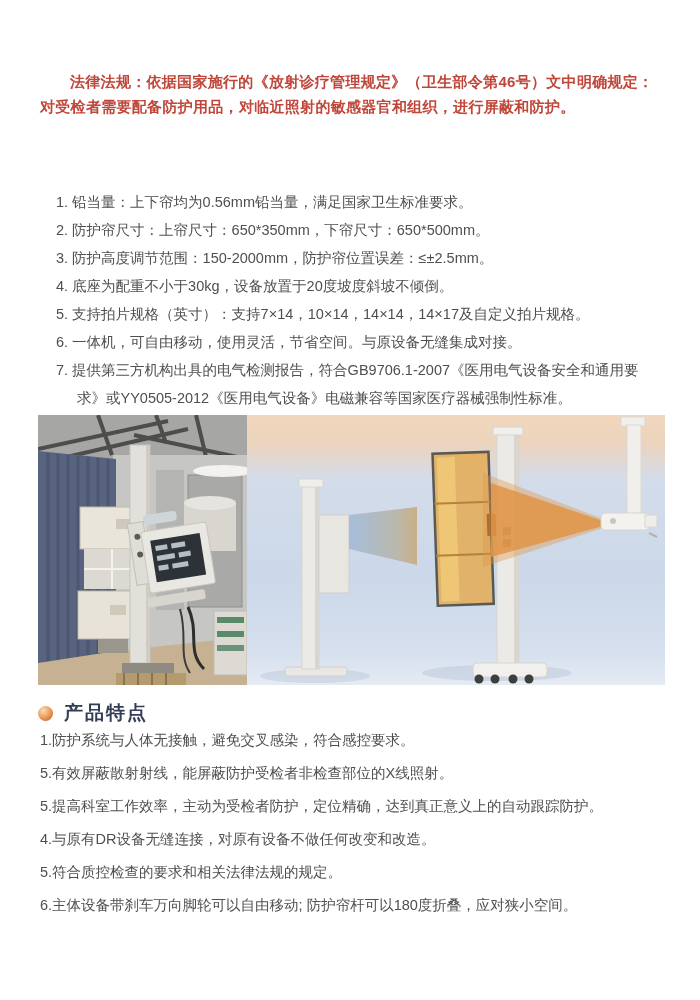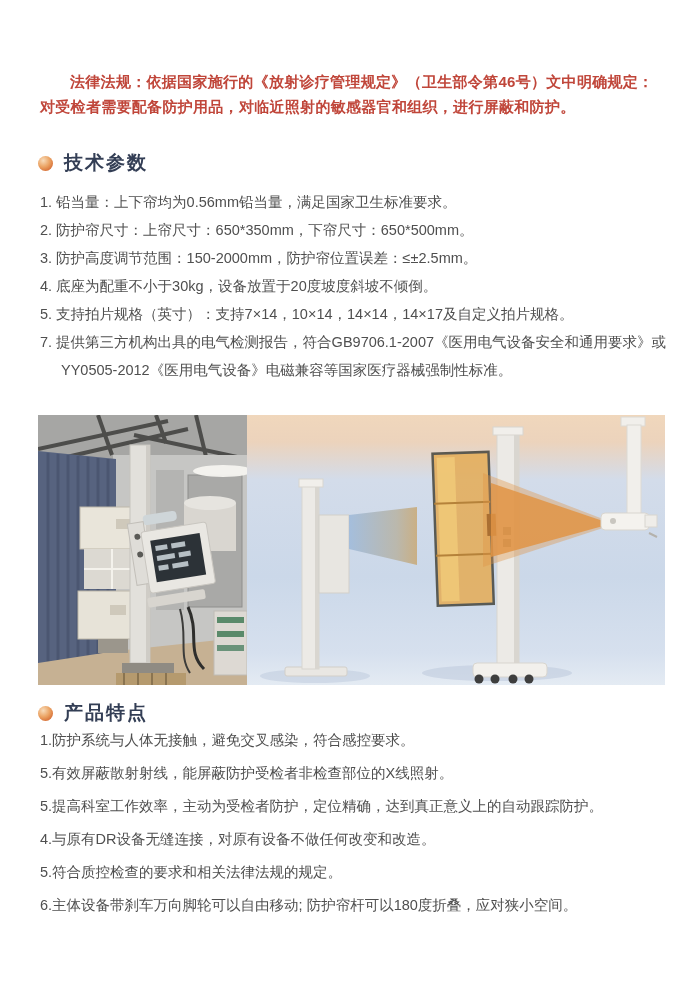--- a/index.html
+++ b/index.html
@@ -22,48 +22,45 @@
     background:radial-gradient(circle at 35% 30%, #f8dcbb 0%, #eba363 45%, var(--bullet-orange) 75%, #c06028 100%);
     flex:0 0 auto;
   }
   .section-title{
     color:var(--heading-navy);font-size:19px;font-weight:bold;letter-spacing:2px;
   }
   .tech-list{
     position:absolute;top:188px;left:40px;width:626px;
     color:var(--body-gray);font-size:14.5px;line-height:28px;
   }
-  .tech-list .num-item{padding-left:21px;text-indent:-21px;}
+  .tech-list .num-item{padding-left:21px;text-indent:-21px;margin-left:16px;}
   .figure{
     position:absolute;top:415px;left:38px;width:627px;height:270px;display:flex;
   }
   .figure svg{display:block;}
   .features-list{
     position:absolute;top:724px;left:40px;width:630px;
     color:var(--body-gray);font-size:14.5px;line-height:33px;
   }
 </style>
 </head>
 <body>
 
 <div class="page">
 
   <p class="legal">法律法规：依据国家施行的《放射诊疗管理规定》（卫生部令第46号）文中明确规定：对受检者需要配备防护用品，对临近照射的敏感器官和组织，进行屏蔽和防护。</p>
 
-  <div class="section-header tech">
-    <span class="bullet-sphere"></span>
-    <span class="section-title">技术参数</span>
-  </div>
 
   <div class="tech-list">
     <div class="num-item">1. 铅当量：上下帘均为0.56mm铅当量，满足国家卫生标准要求。</div>
     <div class="num-item">2. 防护帘尺寸：上帘尺寸：650*350mm，下帘尺寸：650*500mm。</div>
     <div class="num-item">3. 防护高度调节范围：150-2000mm，防护帘位置误差：≤±2.5mm。</div>
     <div class="num-item">4. 底座为配重不小于30kg，设备放置于20度坡度斜坡不倾倒。</div>
     <div class="num-item">5. 支持拍片规格（英寸）：支持7×14，10×14，14×14，14×17及自定义拍片规格。</div>
+    <div class="num-item">6. 一体机，可自由移动，使用灵活，节省空间。与原设备无缝集成对接。</div>
     <div class="num-item">7. 提供第三方机构出具的电气检测报告，符合GB9706.1-2007《医用电气设备安全和通用要求》或YY0505-2012《医用电气设备》电磁兼容等国家医疗器械强制性标准。</div>
   </div>
 
   <div class="figure">
 
     <svg width="209" height="270" viewBox="0 0 209 270">
       <rect x="0" y="0" width="209" height="270" fill="#bfbfbd"></rect>
 
       <polygon points="0,0 209,0 209,52 0,40" fill="#a6a6a4"></polygon>
       <g stroke="#3e3e3c" stroke-width="4" opacity="0.85">

